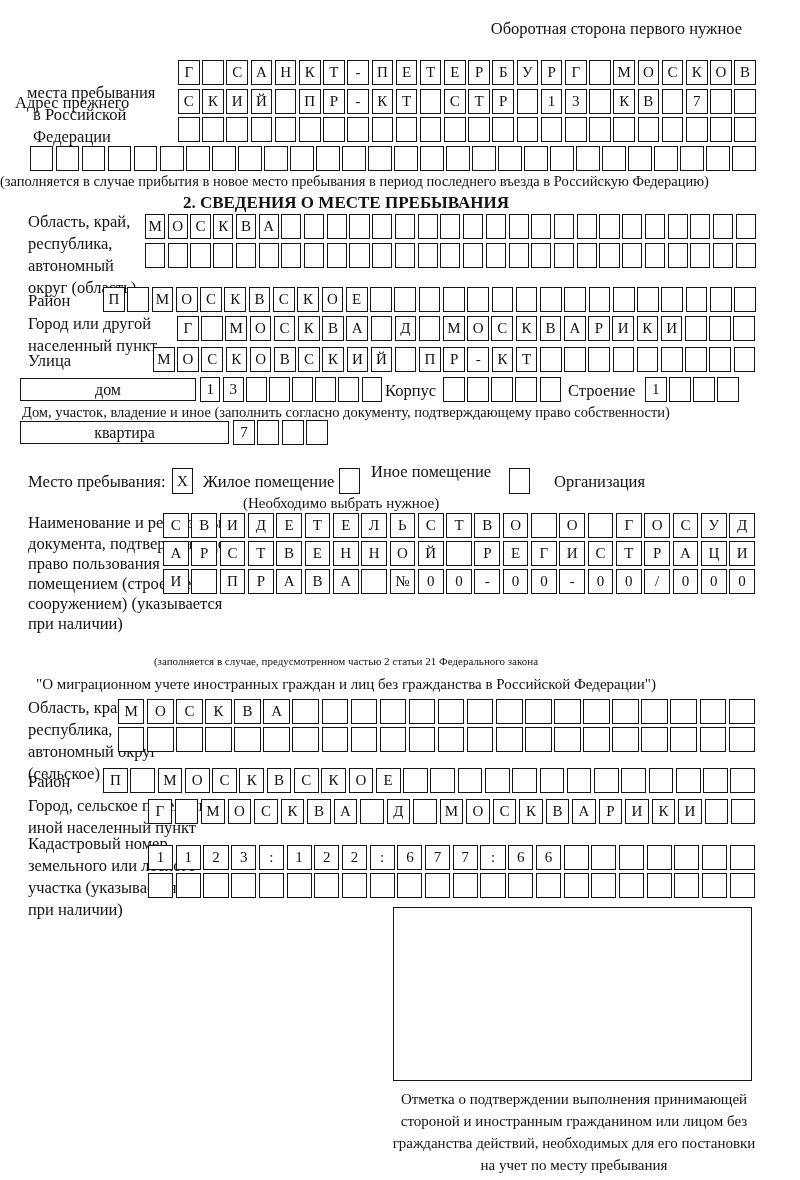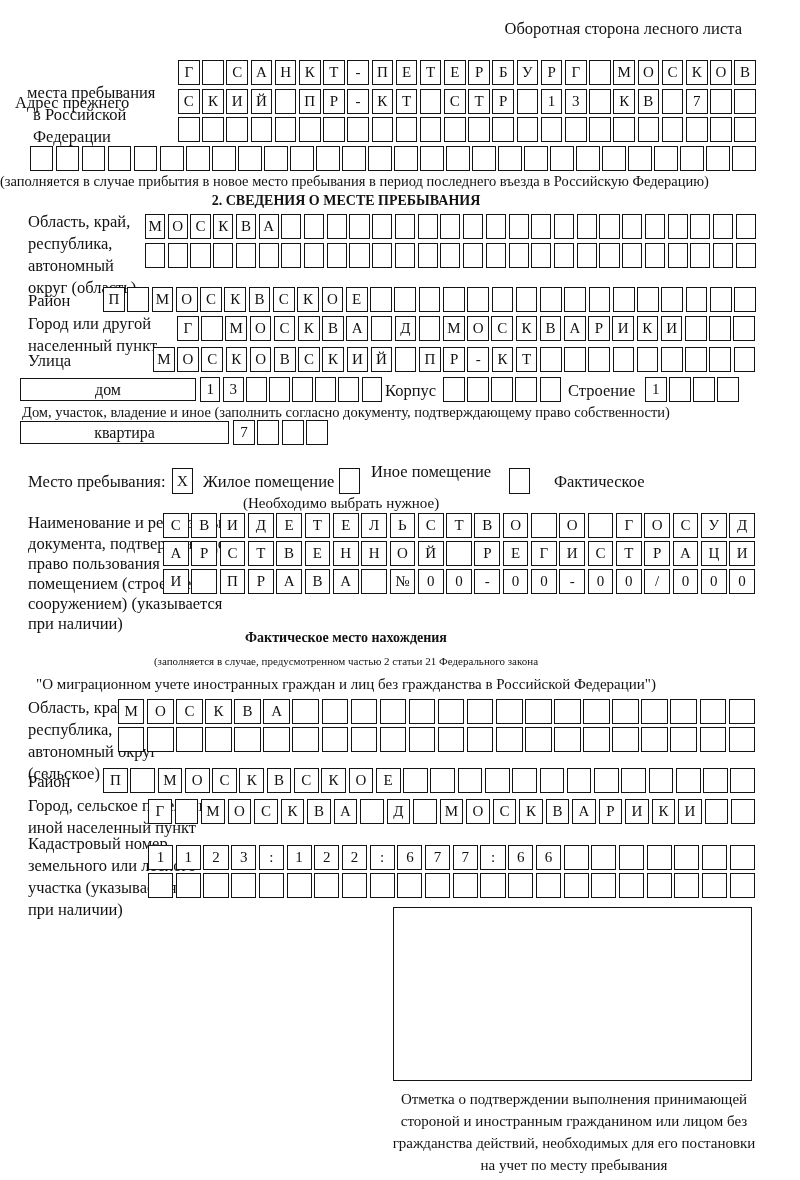--- a/index.html
+++ b/index.html
@@ -1,40 +1,40 @@
 <!DOCTYPE html>
 <html><head>
 <meta charset="utf-8">
 <style>
   html,body{margin:0;padding:0;background:#fff;}
   .page{position:relative;width:800px;height:1180px;background:#fff;
         font-family:"Liberation Serif",serif;color:#111;overflow:hidden;}
   .abs{position:absolute;}
   .lbl{font-size:16.5px;line-height:21px;white-space:nowrap;}
   .cap{font-size:14.5px;white-space:nowrap;}
-  .hdr{font-weight:bold;font-size:14px;}
+  .hdr{font-weight:bold;font-size:17px;}
   .center{left:0;width:692px;text-align:center;}
   .cellrow{display:flex;height:25px;}
   .cell{flex:1 1 0;margin:0 1.3px;border:1.6px solid #141414;display:flex;
         align-items:center;justify-content:center;font-size:15px;background:#fff;}
   .cell:first-child{margin-left:0;}
   .cell:last-child{margin-right:0;}
   .longbox{border:1.6px solid #141414;height:21px;display:flex;align-items:center;
            justify-content:center;font-size:16px;}
   .chk{width:19px;height:24px;border:1.6px solid #141414;display:flex;
        align-items:center;justify-content:center;font-size:15px;}
   .bigbox{border:1.8px solid #141414;background:#fff;}
   .footcap{font-size:15px;line-height:22px;text-align:center;white-space:nowrap;}
 </style>
 </head>
 <body>
 
 <div class="page">
 
-  <div class="abs lbl" style="top:18px;right:58px;">Оборотная сторона лесного листа</div>
+  <div class="abs lbl" style="top:18px;right:58px;">Оборотная сторона первого нужное</div>
 
   <div class="abs lbl" style="left:15px;top:60px;margin-top:32px;">Адрес прежнего</div>
   <div class="abs lbl" style="left:27px;top:82px;">места пребывания</div>
   <div class="abs lbl" style="left:33px;top:104px;">в Российской</div>
   <div class="abs lbl" style="left:33px;top:126px;text-align:center;">Федерации</div>
 
   <div class="abs cellrow" style="left:178px;top:60px;width:578px;">
       <span class="cell">Г</span>
       <span class="cell"></span>
       <span class="cell">С</span>
@@ -335,21 +335,21 @@
       <span class="cell"></span>
       <span class="cell"></span>
     </div>
 
   <div class="abs lbl" style="left:28px;top:471px;">Место пребывания:</div>
   <div class="abs chk" style="left:172px;top:468px;">X</div>
   <div class="abs lbl" style="left:203px;top:471px;">Жилое помещение</div>
   <div class="abs chk" style="left:339px;top:468px;"></div>
   <div class="abs lbl" style="left:371px;top:461px;">Иное помещение</div>
   <div class="abs chk" style="left:509px;top:468px;"></div>
-  <div class="abs lbl" style="left:554px;top:471px;">Фактическое</div>
+  <div class="abs lbl" style="left:554px;top:471px;">Организация</div>
   <div class="abs cap" style="left:243px;top:495px;font-size:15px;">(Необходимо выбрать нужное)</div>
 
   <div class="abs lbl" style="left:28px;top:513px;line-height:20px;">Наименование и реквизиты</div>
   <div class="abs lbl" style="left:28px;top:533px;">документа, подтверждающего</div>
   <div class="abs lbl" style="left:28px;top:553px;">право пользования</div>
   <div class="abs lbl" style="left:28px;top:573px;">помещением (строением,</div>
   <div class="abs lbl" style="left:28px;top:593px;">сооружением) (указывается</div>
   <div class="abs lbl" style="left:28px;top:613px;">при наличии)</div>
 
   <div class="abs cellrow" style="left:163px;top:513px;width:592px;">
@@ -415,21 +415,20 @@
       <span class="cell">0</span>
       <span class="cell">-</span>
       <span class="cell">0</span>
       <span class="cell">0</span>
       <span class="cell">/</span>
       <span class="cell">0</span>
       <span class="cell">0</span>
       <span class="cell">0</span>
     </div>
 
-  <div class="abs hdr center" style="top:630px;">Фактическое место нахождения</div>
   <div class="abs cap center" style="top:655px;font-size:11px;">(заполняется в случае, предусмотренном частью 2 статьи 21 Федерального закона</div>
   <div class="abs cap center" style="top:676px;font-size:15px;">"О миграционном учете иностранных граждан и лиц без гражданства в Российской Федерации")</div>
 
   <div class="abs lbl" style="left:28px;top:697px;">Область, край,</div>
   <div class="abs lbl" style="left:28px;top:719px;">республика,</div>
   <div class="abs lbl" style="left:28px;top:741px;">автономный округ</div>
   <div class="abs lbl" style="left:28px;top:763px;">(сельское)</div>
 
   <div class="abs cellrow" style="left:118px;top:699px;width:637px;">
       <span class="cell">М</span>

